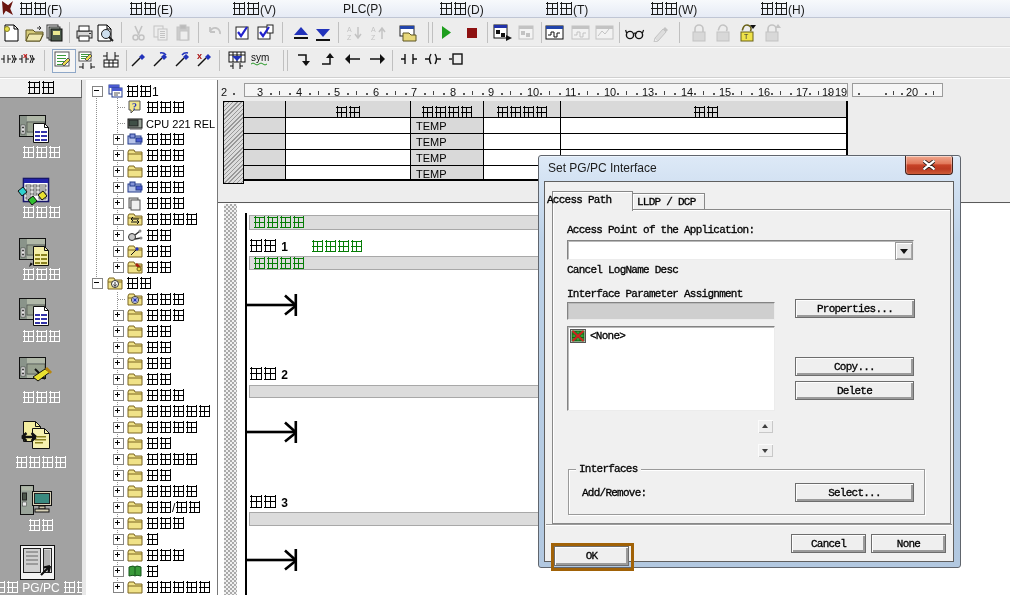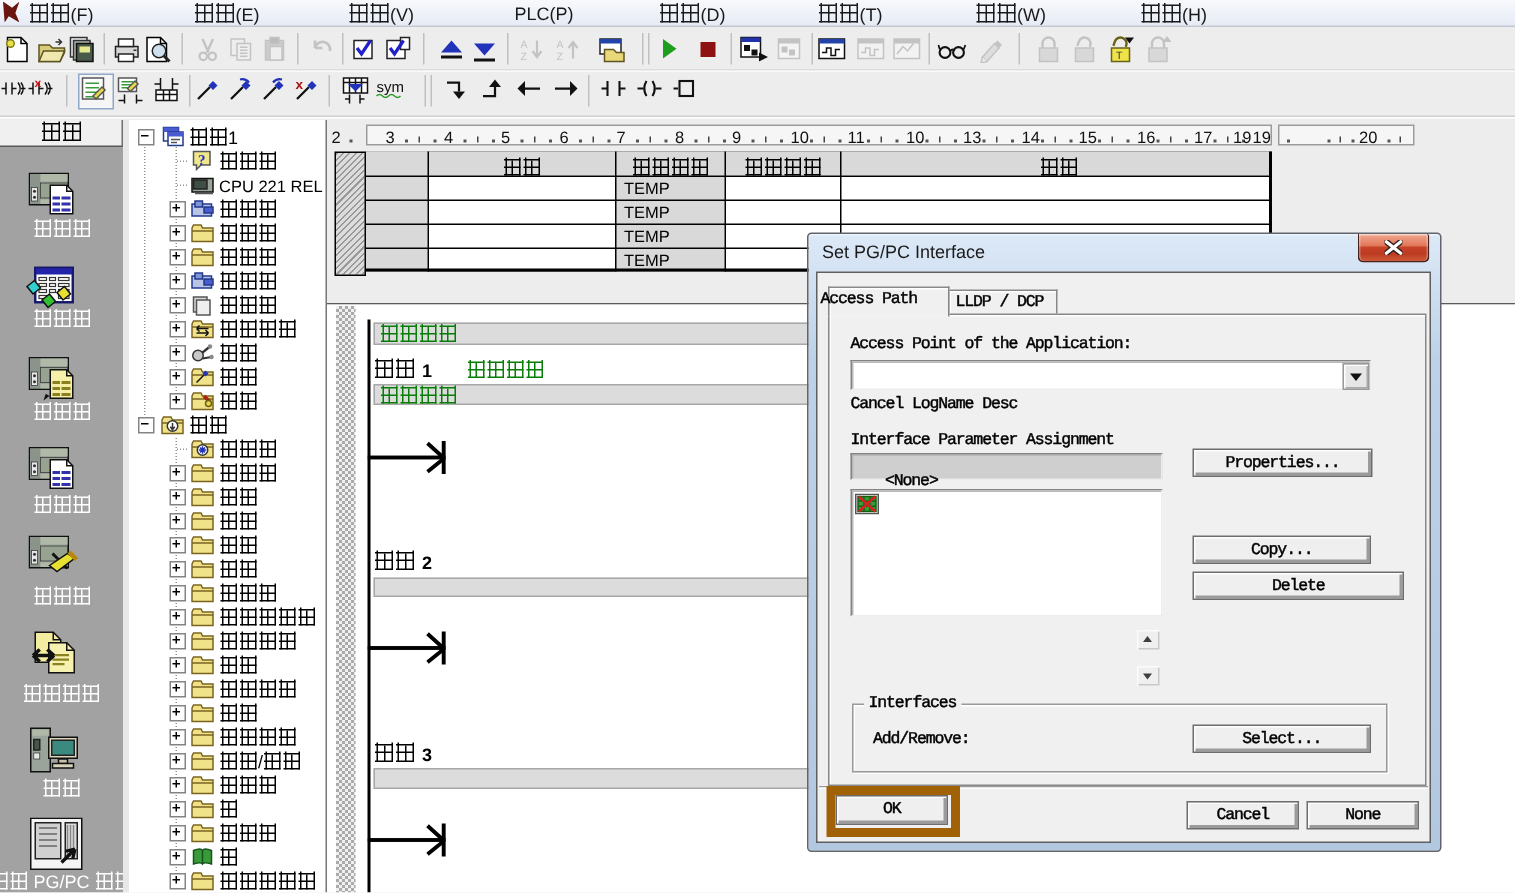--- a/index.html
+++ b/index.html
@@ -895,35 +895,35 @@
       <div class="mono" style="left:22px;top:106px">Interface Parameter Assignment</div>
       <div class="sunk" style="left:22px;top:120px;width:208px;height:18px;background:#cfcfcf"></div>
       <div class="btn" style="left:250px;top:117px;width:120px;height:19px;line-height:18px">Properties...</div>
       <div class="sunk" style="left:22px;top:144px;width:208px;height:85px"></div>
       <svg style="left:25px;top:147px" width="17" height="14" viewBox="0 0 17 14">
         <rect x="0.5" y="0.5" width="15" height="13" fill="#f0f0f0" stroke="#555"></rect>
         <rect x="2" y="2" width="12" height="10" fill="#34a034" stroke="#136013"></rect>
         <path d="M2 5 h12 M2 8.5 h12 M6 2 v10 M10 2 v10" stroke="#136013"></path>
         <path d="M2.5 2 l11 10 M13.5 2 l-11 10" stroke="#d42222" stroke-width="1.8"></path>
       </svg>
-      <div class="mono" style="left:45px;top:133px">&lt;None&gt;</div>
+      <div class="mono" style="left:45px;top:148px">&lt;None&gt;</div>
       <div class="btn" style="left:250px;top:175px;width:119px;height:19px;line-height:18px">Copy...</div>
-      <div class="btn" style="left:250px;top:199px;width:141px;height:19px;line-height:18px">Delete</div>
+      <div class="btn" style="left:250px;top:199px;width:119px;height:19px;line-height:18px">Delete</div>
       <div style="position:absolute;left:213px;top:238px;width:15px;height:37px;background:#f0f0f0"></div>
       <div style="position:absolute;left:213px;top:238px;width:15px;height:13px;background:#efefef;box-shadow:inset 1px 1px 0 #fbfbfb,inset -1px -1px 0 #c8c8c8">
         <div style="position:absolute;left:4px;top:4px;width:0;height:0;border:3px solid transparent;border-bottom:4px solid #3f3f3f;border-top:none"></div>
       </div>
       <div style="position:absolute;left:213px;top:262px;width:15px;height:13px;background:#efefef;box-shadow:inset 1px 1px 0 #fbfbfb,inset -1px -1px 0 #c8c8c8">
         <div style="position:absolute;left:4px;top:5px;width:0;height:0;border:3px solid transparent;border-top:4px solid #3f3f3f;border-bottom:none"></div>
       </div>
       <div style="position:absolute;left:23px;top:287px;width:355px;height:44px;border:1px solid #9a9a9a;box-shadow:1px 1px 0 #fff,inset 1px 1px 0 #fff"></div>
       <div class="mono" style="left:31px;top:281px;background:#f0f0f0;padding:0 3px">Interfaces</div>
       <div class="mono" style="left:37px;top:305px">Add/Remove:</div>
       <div class="btn" style="left:250px;top:301px;width:119px;height:19px;line-height:18px">Select...</div>
       <div style="position:absolute;left:1px;top:342px;width:406px;height:1px;background:#9b9b9b"></div>
       <div style="position:absolute;left:1px;top:343px;width:406px;height:1px;background:#fff"></div>
-      <div style="position:absolute;left:6px;top:342px;width:77px;height:22px;border:6px solid #a16207">
+      <div style="position:absolute;left:6px;top:361px;width:77px;height:22px;border:3px solid #a16207">
         <div class="btn" style="left:0;top:0;width:75px;height:20px;line-height:19px">OK</div>
       </div>
       <div class="btn" style="left:246px;top:352px;width:75px;height:19px;line-height:18px">Cancel</div>
       <div class="btn" style="left:326px;top:352px;width:75px;height:19px;line-height:18px">None</div>
     </div>
   </div>
 
 </body></html>

